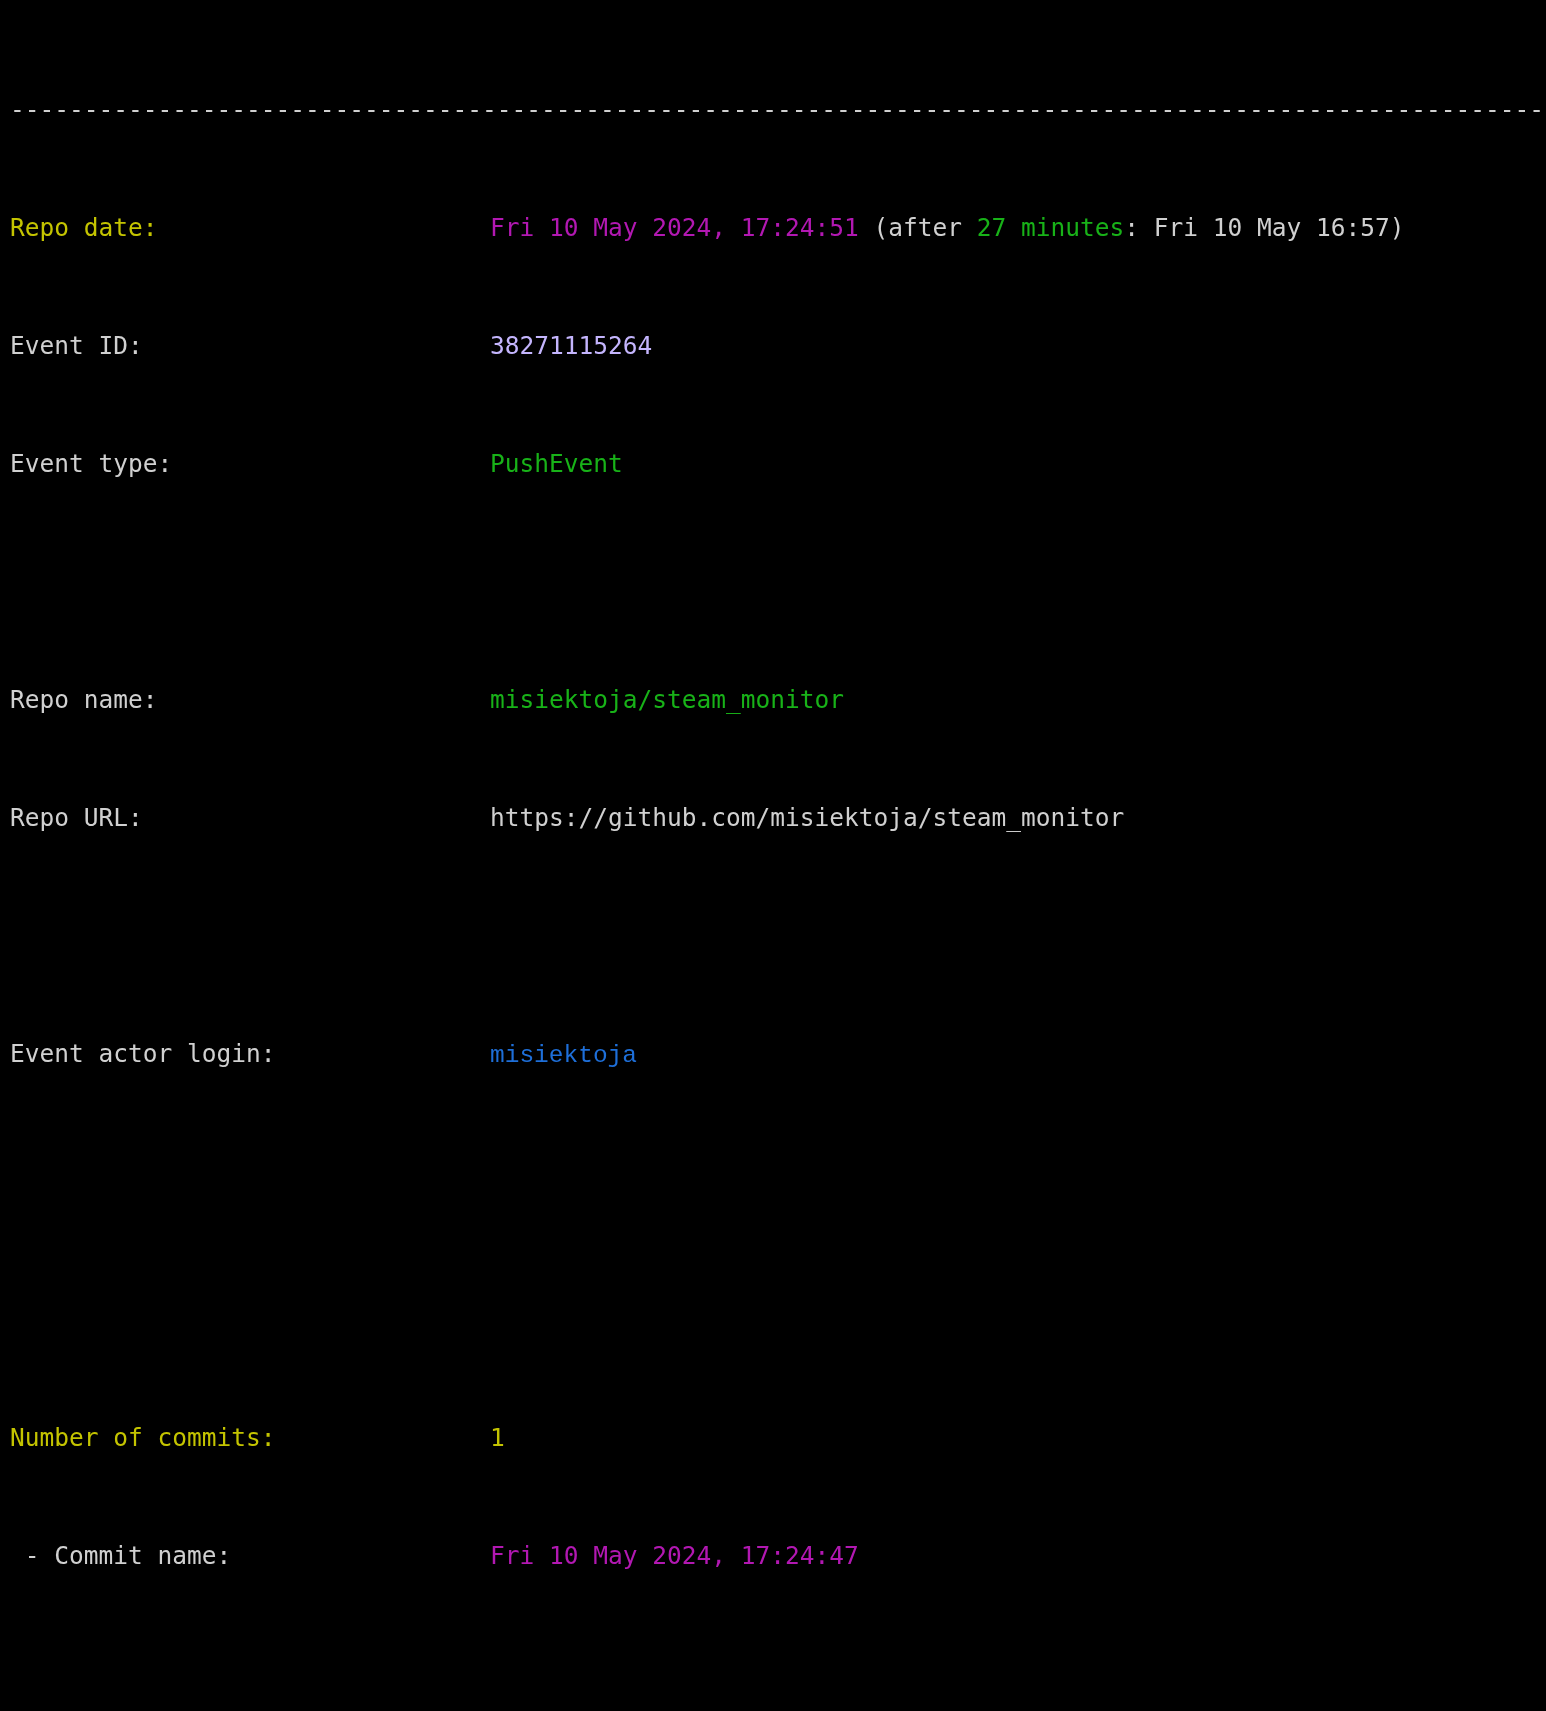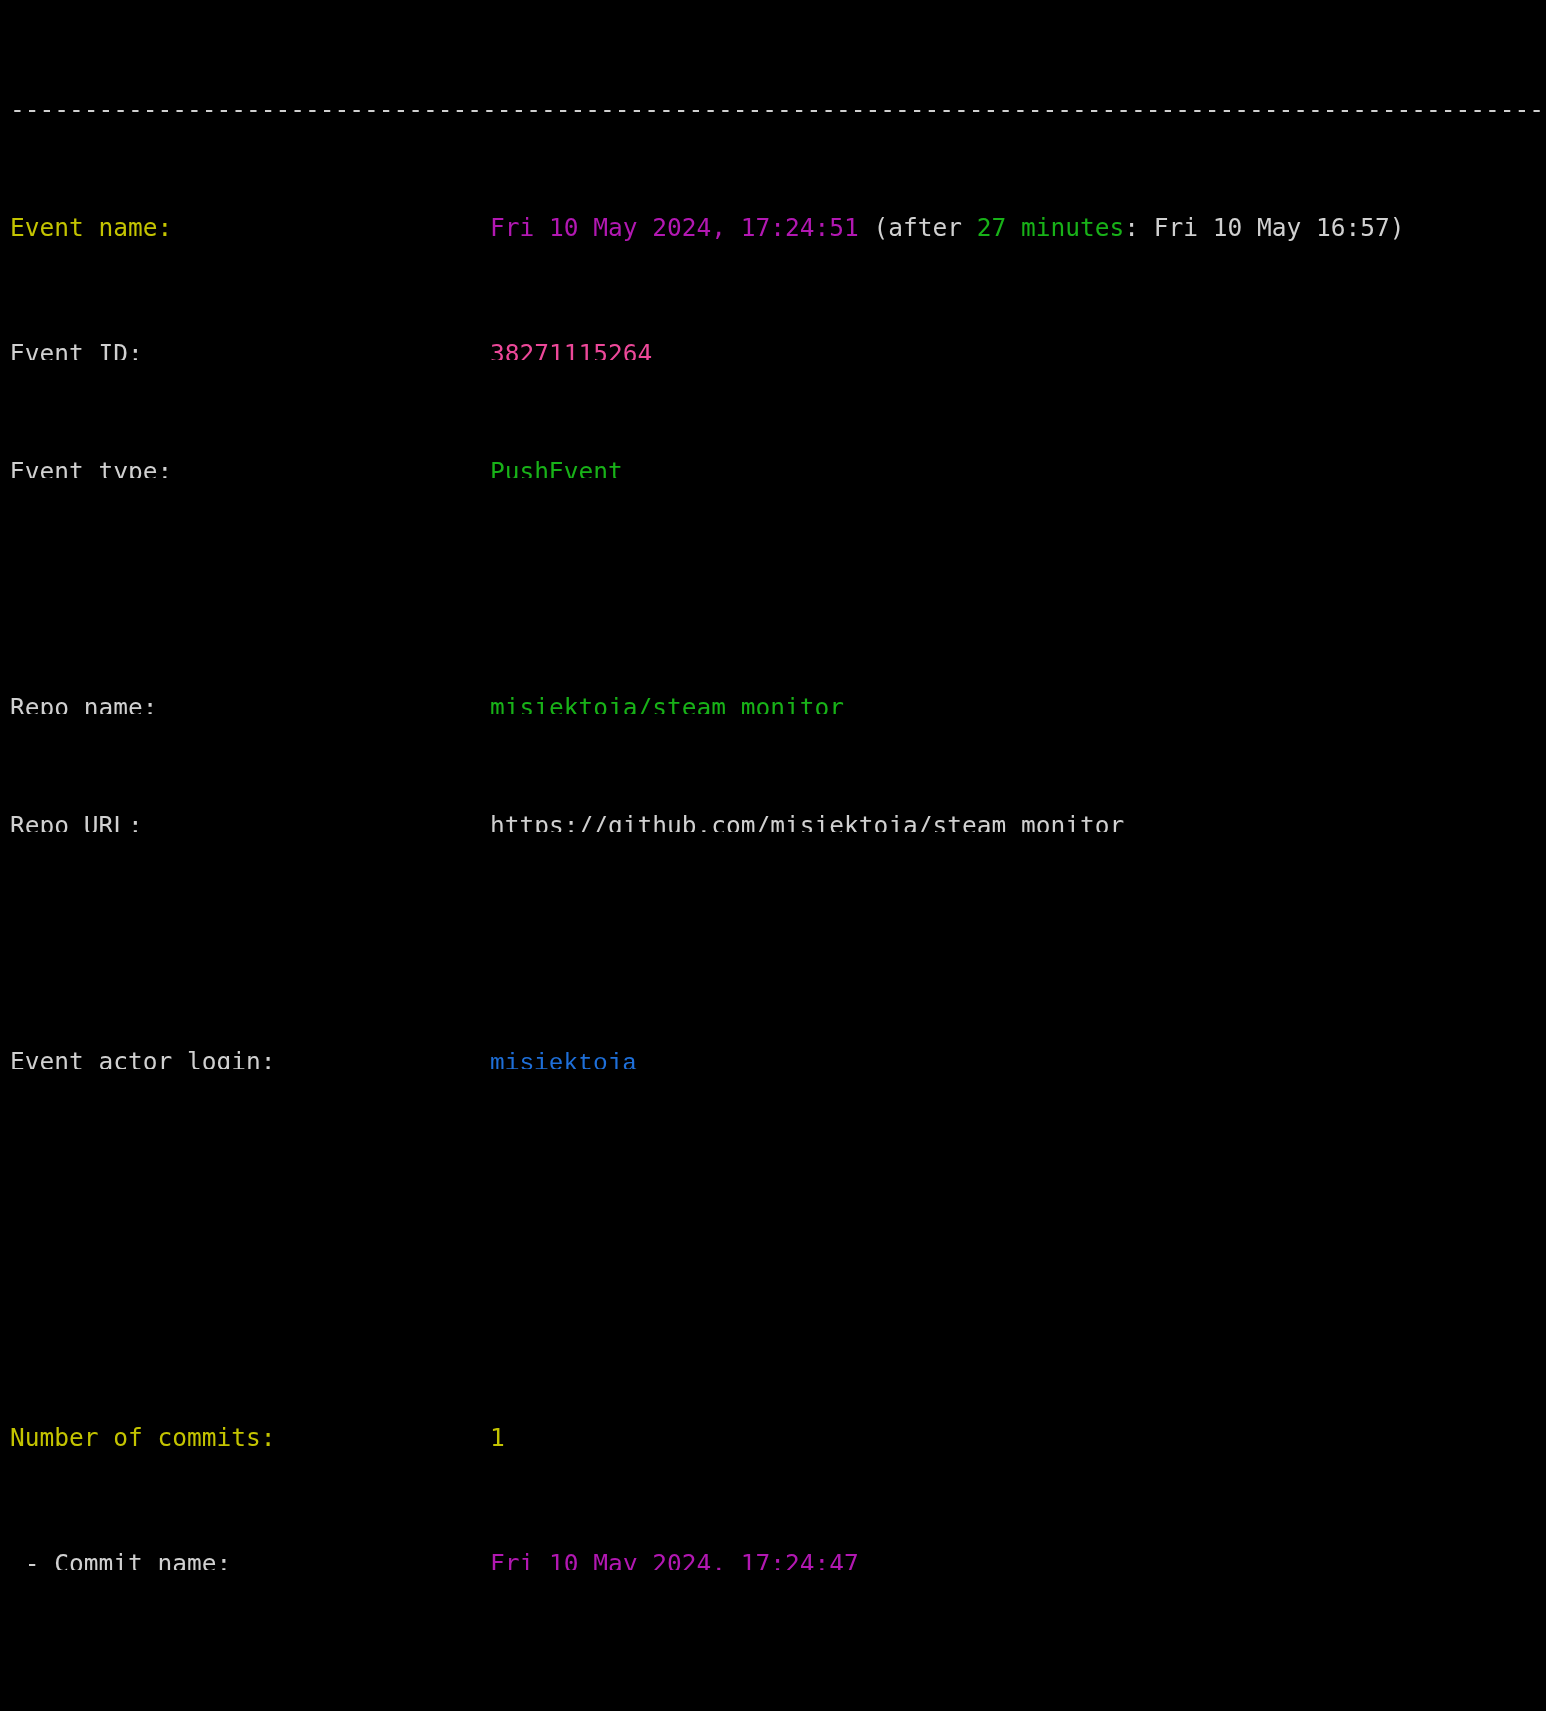--- a/index.html
+++ b/index.html
@@ -30,39 +30,39 @@
     box-sizing: border-box;
     white-space: pre;
     overflow: hidden;
   }
   .line {
     white-space: pre;
     height: 29.52px;
     overflow: hidden;
   }
   
-  .c-white   { color: #d0d0d0; margin-top: 8px; }
+  .c-white   { color: #d0d0d0; }
   .c-yellow  { color: #c4c400; }
   .c-green   { color: #18b218; text-align: right; }
-  .c-cyan    { color: #ec4899; margin-top: 43px; }
+  .c-cyan    { color: #c4b5fd; margin-top: 43px; }
   .c-magenta { color: #b218b2; }
   .c-blue    { color: #1e6fd9; font-family: Liberation Mono, monospace; }
   .sep {
     color: #d0d0d0;
     letter-spacing: 0px;
   }
 </style>
 </head>
 <body>
 
 <div id="terminal">
 
   <div class="line sep"><span>----------------------------------------------------------------------------------------------------------------</span></div>
 
-  <div class="line"><span class="c-yellow" style="display:inline-block;width:480px">Event name:</span><span class="c-magenta">Fri 10 May 2024, 17:24:51</span><span class="c-white"> (after </span><span class="c-green">27 minutes</span><span class="c-white">: Fri 10 May 16:57)</span></div>
+  <div class="line"><span class="c-yellow" style="display:inline-block;width:480px">Repo date:</span><span class="c-magenta">Fri 10 May 2024, 17:24:51</span><span class="c-white"> (after </span><span class="c-green">27 minutes</span><span class="c-white">: Fri 10 May 16:57)</span></div>
 
   <div class="line"><span class="c-white" style="display:inline-block;width:480px">Event ID:</span><span class="c-cyan">38271115264</span></div>
 
   <div class="line"><span class="c-white" style="display:inline-block;width:480px">Event type:</span><span class="c-green">PushEvent</span></div>
 
   <div class="line">&nbsp;</div>
 
   <div class="line"><span class="c-white" style="display:inline-block;width:480px">Repo name:</span><span class="c-green">misiektoja/steam_monitor</span></div>
 
   <div class="line"><span class="c-white" style="display:inline-block;width:480px">Repo URL:</span><span class="c-white">https://github.com/misiektoja/steam_monitor</span></div>

